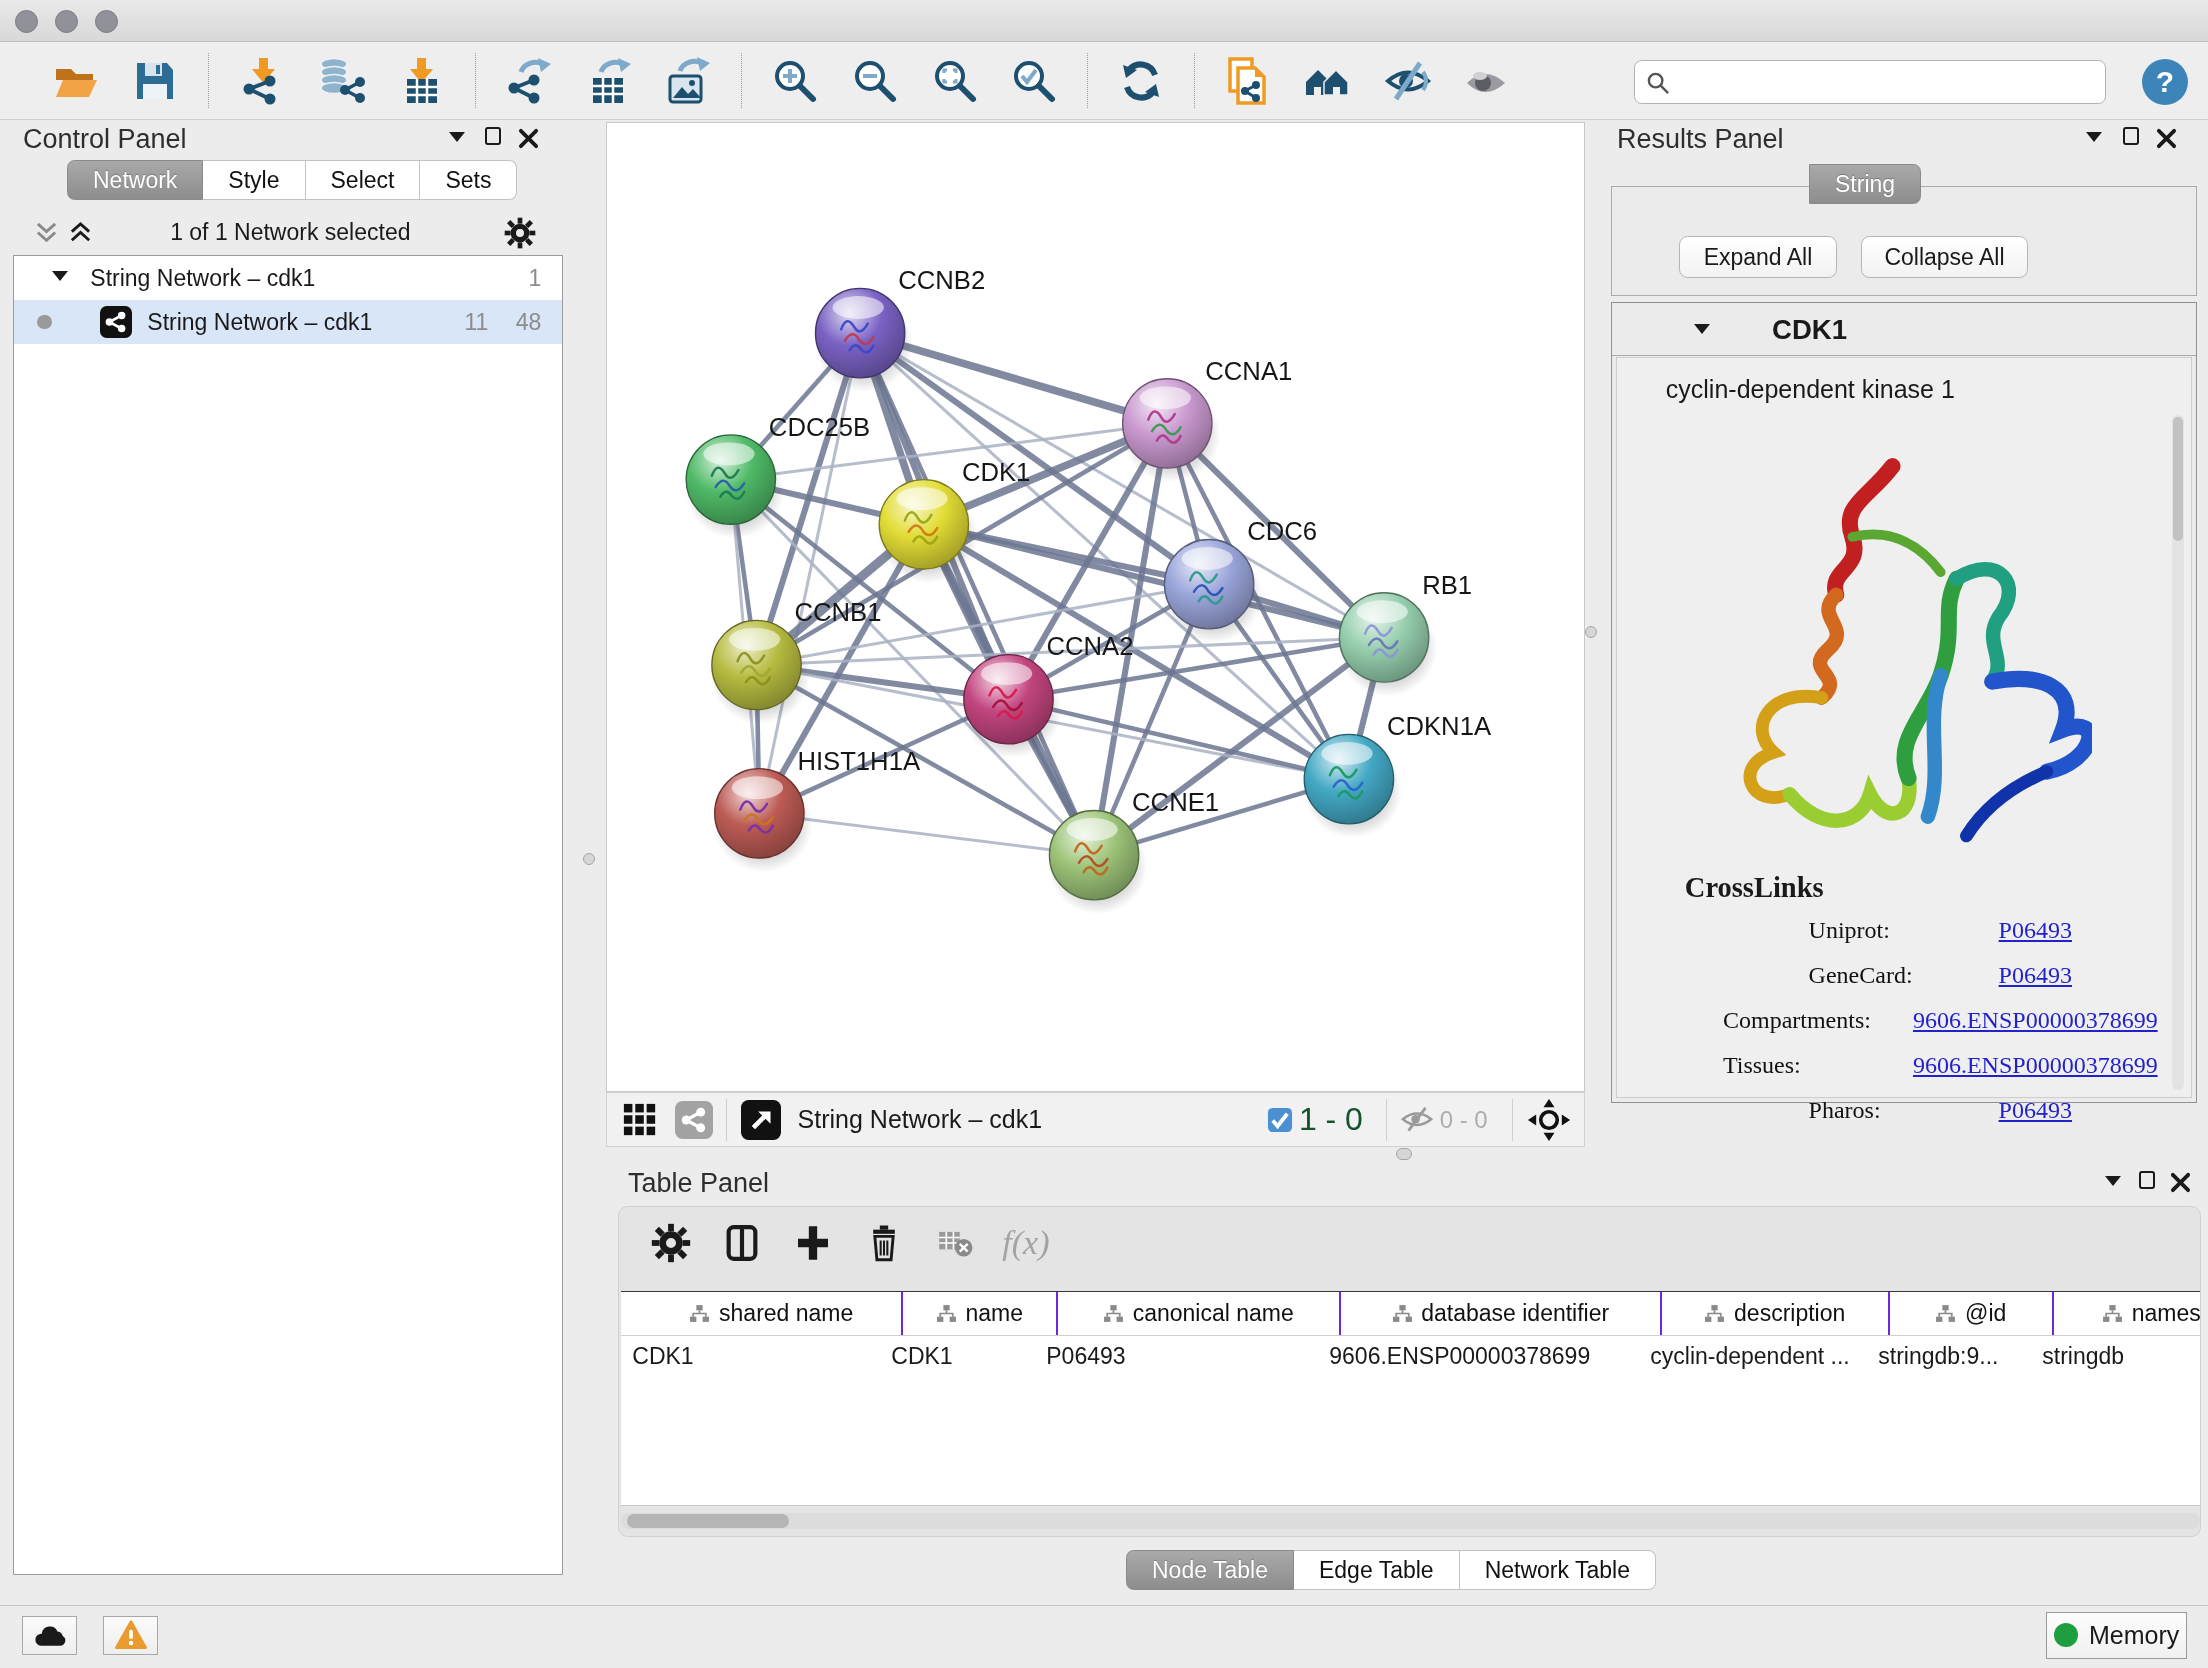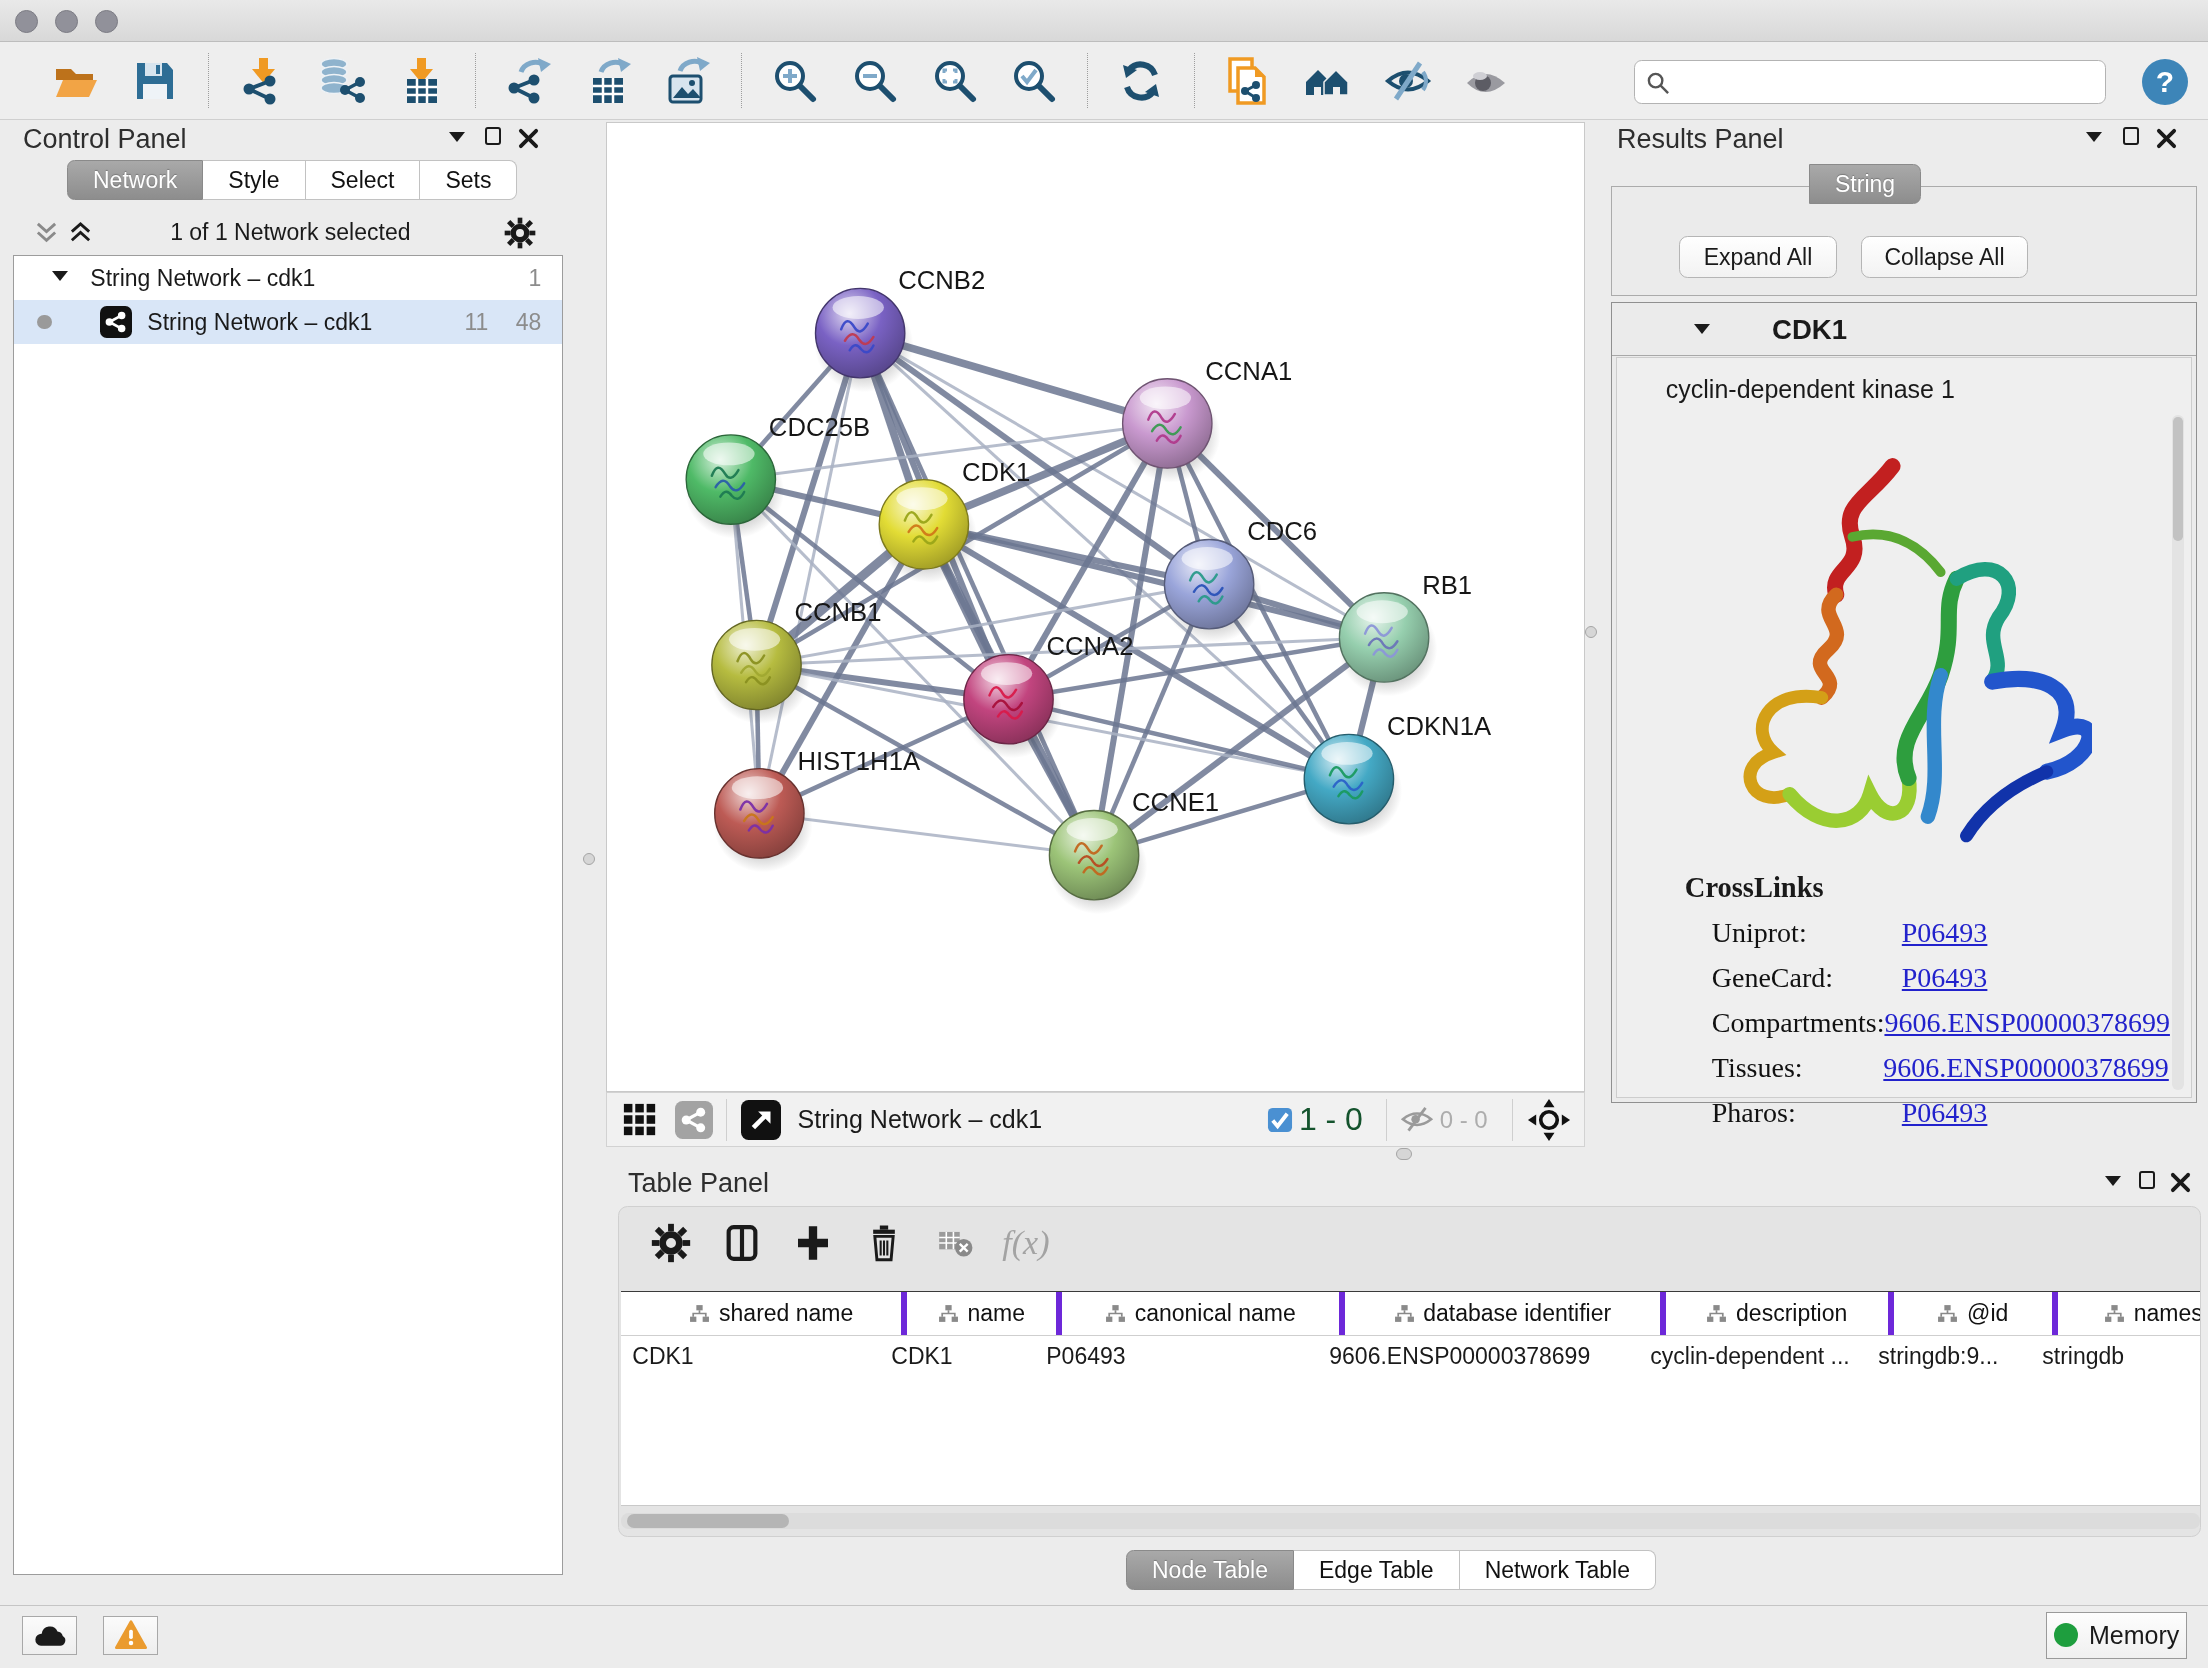--- a/index.html
+++ b/index.html
@@ -77,39 +77,39 @@
     border:1px solid #b5b5b5; border-radius:8.6px; font-size:23px; text-align:center; line-height:40px; }
   .rp-card { position:absolute; left:1611px; top:302px; width:586px; height:801px; background:#ebebeb;
     border:1.9px solid #909090; }
   .rp-card-head { position:absolute; left:0; top:0; right:0; height:53px; border-bottom:1px solid #a8a8a8; }
   .rp-card-body { position:absolute; left:3.8px; top:54px; right:3.8px; bottom:3.8px; background:#efefef;
     border:1px solid #cdcdcd; }
   .rp-desc { position:absolute; left:49px; top:17px; font-size:25px; color:#1a1a1a; }
   .xl-head { position:absolute; left:68px; top:514px; font-family:"Liberation Serif",serif;
     font-weight:bold; font-size:28.5px; }
   .xl-rows { position:absolute; left:95px; top:559px; width:457px; }
-  .xl-row { display:flex; height:45px; font-family:"Liberation Serif",serif; font-size:28px; }
+  .xl-row { display:flex; height:45px; font-family:"Liberation Serif",serif; font-size:24px;justify-content:center; }
   .xl-row .lbl { width:190px; color:#111; }
   .xl-row .val { color:#2222cc; text-decoration:underline; }
   .rp-scroll { position:absolute; right:7.6px; top:57px; width:11.4px; bottom:7.6px; background:#e3e3e3;
     border-radius:5.7px; }
   .rp-thumb { position:absolute; left:1px; top:1.9px; width:9.5px; height:124px; background:#c2c2c2; border-radius:4.8px; }
 
   
   .tp-header { position:absolute; left:628px; top:1168px; width:1569px; height:28.5px; }
   .tp-box { position:absolute; left:618px; top:1206px; width:1583px; height:331px; background:#e4e4e4;
     border:1px solid #d0d0d0; border-radius:9.5px; }
   .tp-icons { position:absolute; left:17px; top:13.3px; display:flex; align-items:center; }
   .tp-icons .ti { width:46px; height:46px; margin:0 12.4px; display:flex; align-items:center; justify-content:center; }
   .fx { font-family:"Liberation Serif",serif; font-style:italic; font-size:34px; color:#a3a3a3; }
   .tbl { position:absolute; left:1.9px; top:84px; width:1579px; height:215px; background:#fff;
     border-top:1.9px solid #3a3a3a; border-bottom:1px solid #c9c9c9; overflow:hidden; }
   .tbl-head { display:flex; height:44px; border-bottom:1px solid #cfcfcf; }
   .th { display:flex; align-items:center; justify-content:center; font-size:23px; color:#111;
-    border-left:6px solid #6d28d9; flex:none; overflow:hidden; white-space:nowrap; }
+    border-left:2px solid #6d28d9; flex:none; overflow:hidden; white-space:nowrap; }
   .th:first-child { border-left:none; }
   .th svg { margin-right:8.6px; flex:none; }
   .tbl-row { display:flex; height:42px; }
   .td { font-size:23px; padding:6.7px 0 0 11.4px; flex:none; overflow:hidden; white-space:nowrap; }
   .hscroll { position:absolute; left:1.9px; top:306px; width:1579px; height:16px; background:#dcdcdc; border-radius:7.6px; }
   .hthumb { position:absolute; left:5.7px; top:1px; width:162px; height:14.3px; background:#b5b5b5; border-radius:7.6px; }
   .tp-tabs { position:absolute; left:1126px; top:1550px; }
 
   
   .statusbar { position:absolute; left:0; top:1605px; width:2208px; height:63px; background:#ececec;

